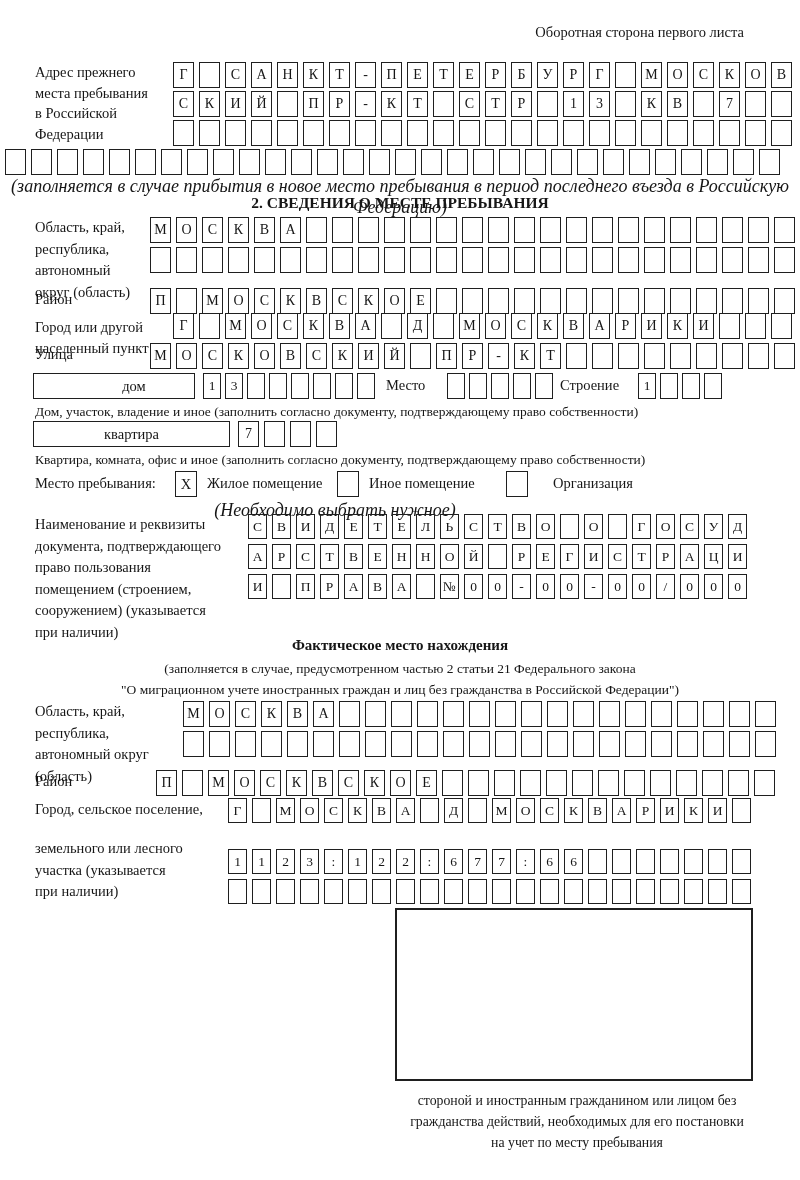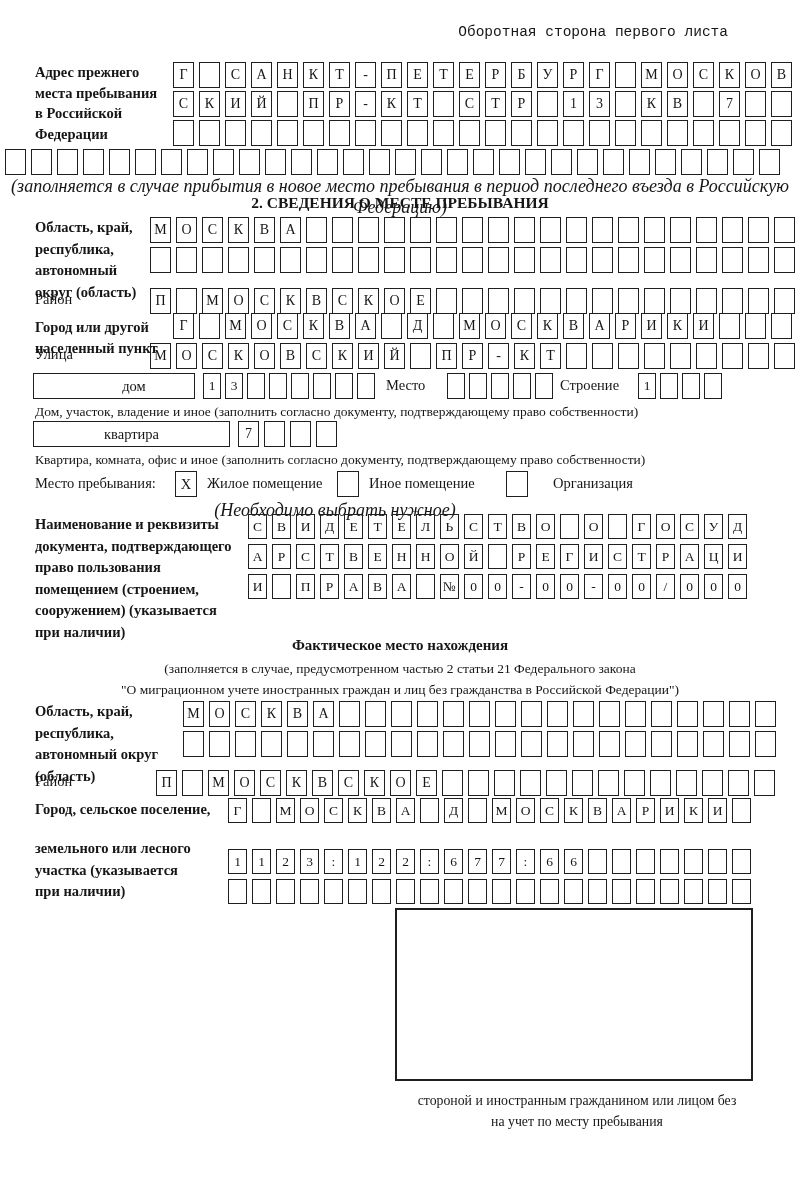--- a/index.html
+++ b/index.html
@@ -1,41 +1,41 @@
 <!DOCTYPE html>
 <html><head>
 <meta charset="utf-8">
 <style>
   * { margin:0; padding:0; box-sizing:border-box; }
   html,body { width:800px; background:#ffffff; }
   body { position:relative; height:1180px; font-family:"Liberation Serif", serif; color:#161616; overflow:hidden; }
   .abs { position:absolute; }
   .label { font-size:14.5px; }
-  .lines div { line-height:21.5px; font-size:14.5px;font-weight:bold; }
+  .lines div { line-height:21.5px; font-size:14.5px; }
   .lines.lh20 div { line-height:20.5px; }
   .lines.lh21 div { line-height:21px; }
   .grid { display:flex; gap:5px; }
   .cell { flex:none; width:21px; height:26px; border:1.6px solid #1f1f1f; display:flex; align-items:center; justify-content:center; font-size:14px; }
   .grid.compact { gap:5px; }
   .grid.compact .cell { width:19px; height:25px; font-size:13.5px; }
   .grid.tight { gap:4px; }
   .grid.tight .cell { width:18px; height:26px; font-size:13.5px; }
   .center { left:0; width:800px; text-align:center; }
   .bold { font-weight:bold; }
   .small { font-size:18px;font-style:italic; }
   .small2 { font-size:13.5px; }
   .wbox { border:1.6px solid #1f1f1f; height:26px; display:flex; align-items:center; justify-content:center; font-size:14.5px; }
   .chk { width:22px; height:26px; border:1.6px solid #1f1f1f; display:flex; align-items:center; justify-content:center; font-size:14.5px; }
   .stampbox { border:2px solid #1f1f1f; background:#fff; }
   .stampcap div { line-height:21px; font-size:13.8px; }
 </style>
 </head>
 <body>
 
-<div class="abs label" style="top:24px; right:72px;font-family:Liberation Mono, monospace;">Оборотная сторона первого листа</div>
+<div class="abs label" style="top:24px; right:56px;">Оборотная сторона первого листа</div>
 
 <div class="abs lines lh20" style="left:35px; top:62px; width:140px;">
   <div>Адрес прежнего</div>
   <div>места пребывания</div>
   <div>в Российской</div>
   <div>Федерации</div>
 </div>
 <div class="abs grid" style="left:173px; top:62px;">
     <span class="cell">Г</span>
     <span class="cell"></span>
@@ -591,14 +591,15 @@
     <span class="cell"></span>
     <span class="cell"></span>
     <span class="cell"></span>
     <span class="cell"></span>
     <span class="cell"></span>
   </div>
 
 <div class="abs stampbox" style="left:395px; top:908px; width:358px; height:173px;"></div>
 <div class="abs stampcap" style="left:388px; top:1090px; width:378px; text-align:center;">
   <div>стороной и иностранным гражданином или лицом без</div>
+  <div>гражданства действий, необходимых для его постановки</div>
   <div>на учет по месту пребывания</div>
 </div>
 
 </body></html>

